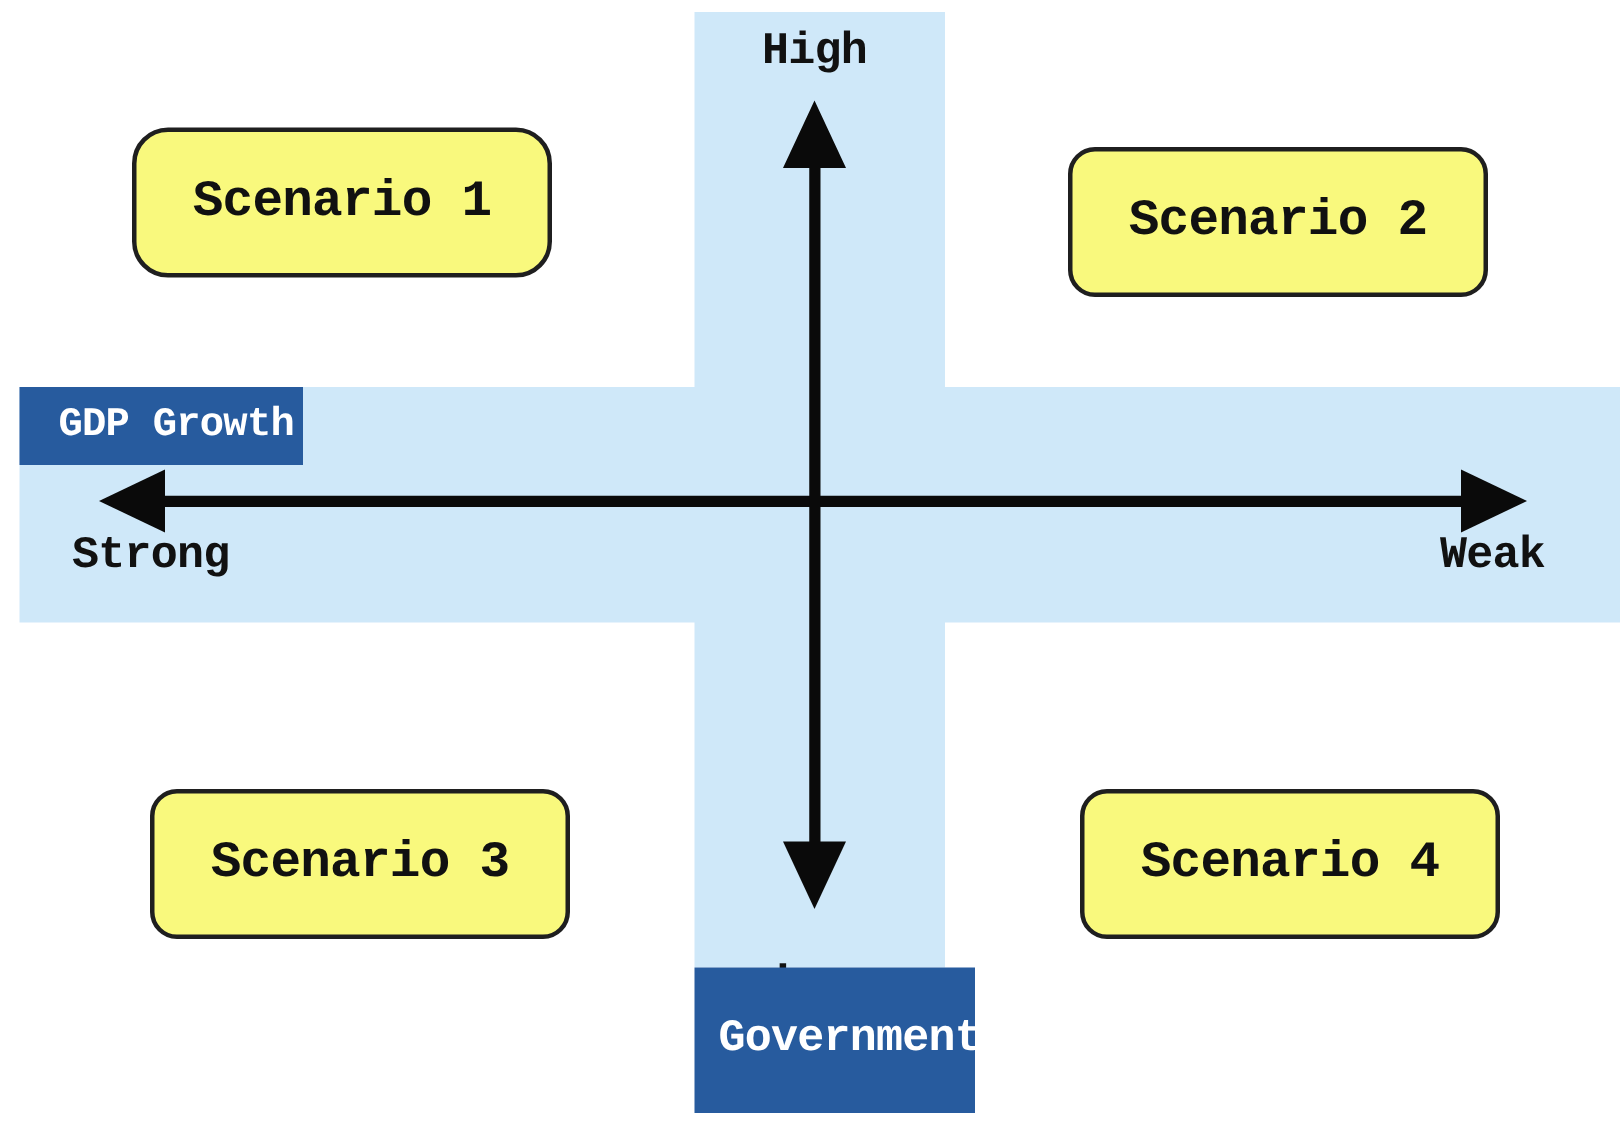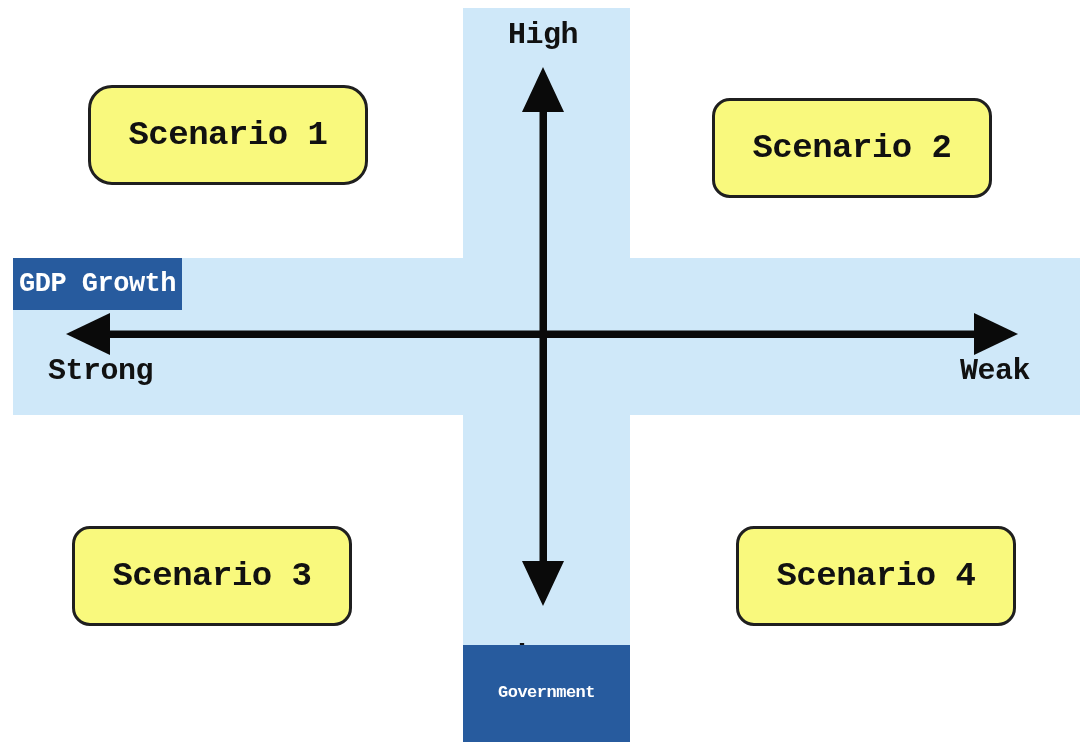--- a/index.html
+++ b/index.html
@@ -24,35 +24,35 @@
     position:absolute;color:var(--label-black);font-weight:800;font-size:30px;
     letter-spacing:-0.5px;white-space:nowrap;
   }
   .label-high{left:443px;top:18px;width:200px;text-align:center;}
   .label-low{left:443px;top:638px;width:200px;text-align:center;}
   .label-strong{left:48px;top:354px;}
   .label-weak{left:880px;top:354px;width:150px;text-align:right;}
   .badge{
     position:absolute;background:var(--badge-blue);color:var(--badge-text);
     font-weight:800;display:flex;align-items:center;justify-content:center;
-    letter-spacing:-0.5px;
+    letter-spacing:-0.5px;padding-left:20px;
   }
   .badge-gdp{left:13px;top:258px;width:169px;height:52px;font-size:27px;}
-  .badge-gov{left:463px;top:645px;width:167px;height:97px;font-size:17px;flex-direction:column;line-height:1.18;}
+  .badge-gov{left:463px;top:645px;width:167px;height:97px;font-size:30px;flex-direction:column;line-height:1.18;}
   .scenario-box{
     position:absolute;width:280px;height:100px;background:var(--box-yellow);
     border:3px solid var(--box-border);border-radius:18px;
     display:flex;align-items:center;justify-content:center;
     font-size:34px;font-weight:800;color:var(--label-black);letter-spacing:-0.5px;
     box-sizing:border-box;
   }
   .box-1{left:88px;top:85px;border-radius:24px;}
   .box-2{left:712px;top:70px;margin-top:28px;}
-  .box-3{left:72px;top:526px;}
-  .box-4{left:736px;top:526px;}
+  .box-3{left:100px;top:526px;}
+  .box-4{left:720px;top:526px;}
 </style>
 </head>
 <body>
 
 <div class="canvas">
 
   <div class="band band-v"></div>
   <div class="band band-h"></div>
 
   <svg class="arrows" viewBox="0 0 1080 748" xmlns="http://www.w3.org/2000/svg">

